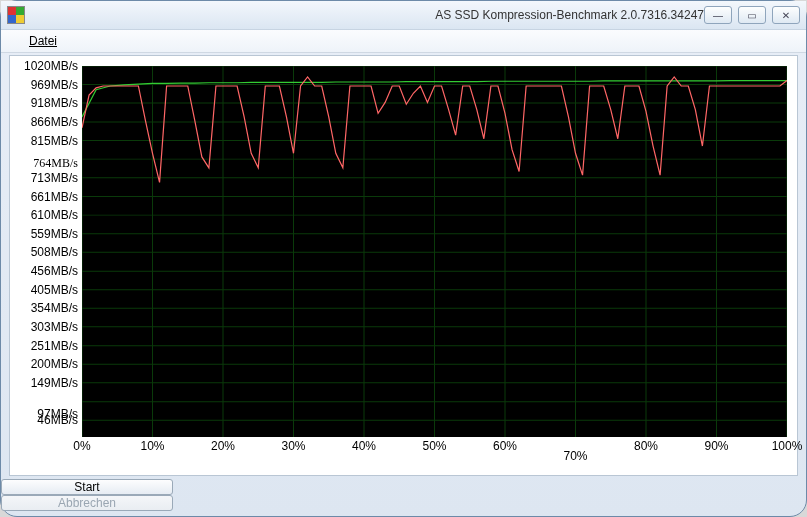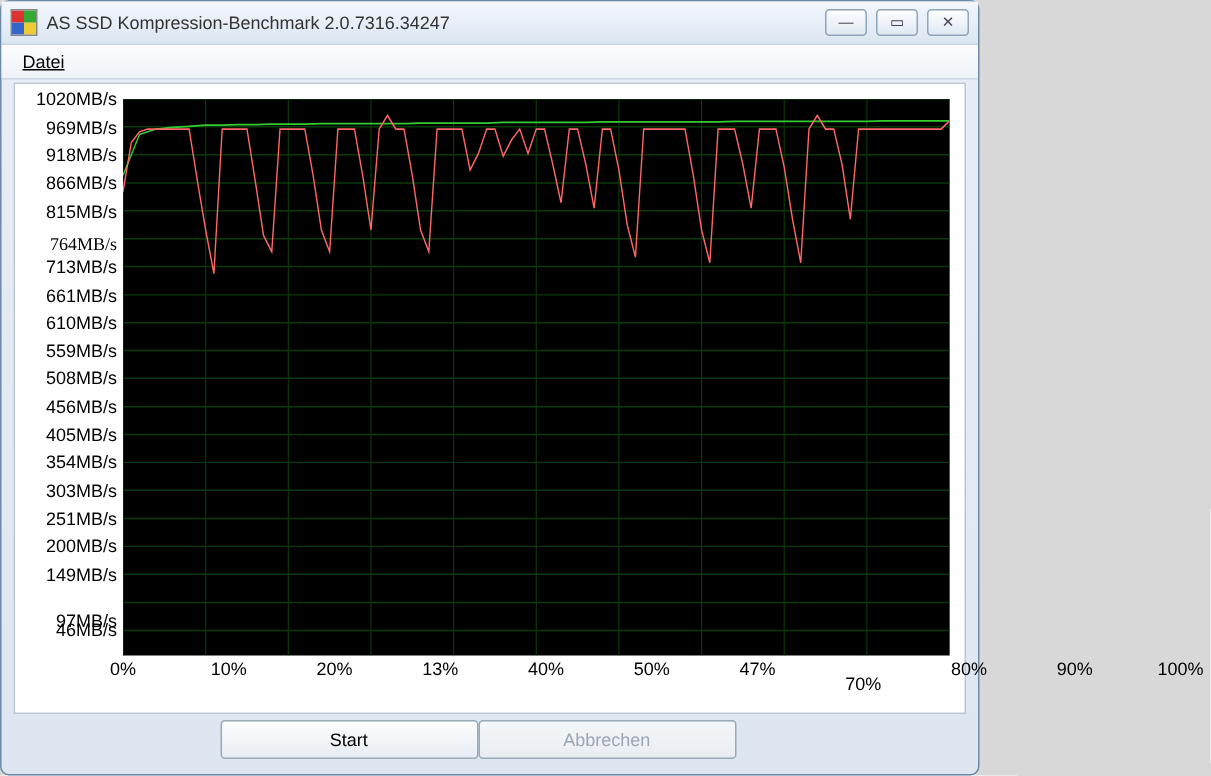--- a/index.html
+++ b/index.html
@@ -5,27 +5,28 @@
   body {
     margin: 0;
     font-family: "Segoe UI", Tahoma, sans-serif;
     font-size: 12px;
     background: #d8d8d8;
     width: 807px;
     height: 517px;
     overflow: hidden;
   }
   .window {
-    width: 653px;
+    width: 807px;
     height: 517px;
     background: linear-gradient(#e8eef7, #dde6f1);
     border: 1px solid #6d8aa8;
     box-sizing: border-box;
     position: relative;
-    border-radius: 6px;
+    border-radius: 17px;
+    text-align: right;
   }
   .titlebar {
     height: 28px;
     display: flex;
     align-items: center;
     padding: 0 6px;
     background: linear-gradient(#f3f7fc, #dbe6f2);
     border-bottom: 1px solid #c7d4e2;
   }
   .titlebar .app-icon {
@@ -44,21 +45,21 @@
     border: 1px solid #8fa5bc;
     background: linear-gradient(#fdfefe,#dfe9f3);
     border-radius: 3px;
     display:flex;align-items:center;justify-content:center;
     font-size:10px;color:#445;
     cursor: default;
   }
   .menubar {
     height: 22px;
     background: linear-gradient(#fbfcfe,#eef3f9);
-    padding: 0 6px;
+    padding: 0 20px;
     display:flex;align-items:center;
     border-bottom:1px solid #cfd8e3;
     text-decoration:underline;
   }
   .menu-item { padding: 2px 8px; }
   .content {
     position: absolute;
     left: 8px; right: 8px;
     top: 54px; bottom: 40px;
     background: #fff;
@@ -96,21 +97,21 @@
     padding:3px 6px 3px 6px;
     line-height:1.25;
     font-family:"Segoe UI",sans-serif;
   }
   .legend .swatch {
     display:inline-block;width:20px;border-top:1px solid;
     vertical-align: middle; margin-right:4px;
   }
   .button-row {
     position:absolute; left:0; right:16px; bottom:6px;
-    height:30px; display:flex; justify-content:center; 
+    height:30px; display:flex; justify-content:center; flex-direction:column;
   }
   .btn {
     width:170px; height:24px;
     border:1px solid #9aa9b8;
     background:linear-gradient(#fdfdfe,#e6ecf3);
     border-radius:3px;
     font-size:12px;
     display:flex;align-items:center;justify-content:center;
   }
   .btn.disabled { color:#9aa6b2; background:linear-gradient(#f4f6f9,#e9edf2); }
@@ -200,24 +201,24 @@
             <line x1="630" x2="630" y1="0" y2="380" stroke="#0a3a0a" stroke-width="1"></line>
             <line x1="700" x2="700" y1="0" y2="380" stroke="#0a3a0a" stroke-width="1"></line>
             <path d="M0 52.15686274509801 L14 24.21568627450978 L28 20.49019607843138 L42 19.372549019607845 L56 18.627450980392155 L70 17.882352941176464 L84 17.882352941176464 L98.00000000000001 17.50980392156862 L112 17.50980392156862 L126 17.137254901960773 L140 17.137254901960773 L154 17.137254901960773 L168 16.764705882352928 L182 16.764705882352928 L196.00000000000003 16.764705882352928 L210 16.764705882352928 L224 16.764705882352928 L238.00000000000003 16.764705882352928 L252 16.392156862745082 L266 16.392156862745082 L280 16.392156862745082 L294 16.392156862745082 L308 16.392156862745082 L322 16.019607843137237 L336 16.019607843137237 L350 16.019607843137237 L364 16.019607843137237 L378 16.019607843137237 L392.00000000000006 16.019607843137237 L406 15.647058823529392 L420 15.647058823529392 L434 15.647058823529392 L448 15.647058823529392 L462 15.647058823529392 L476.00000000000006 15.647058823529392 L489.99999999999994 15.647058823529392 L504 15.647058823529392 L518 15.274509803921546 L532 15.274509803921546 L546 15.274509803921546 L560 15.274509803921546 L574 15.274509803921546 L588 15.274509803921546 L602 15.274509803921546 L616 15.274509803921546 L630 15.274509803921546 L644 14.901960784313701 L658 14.901960784313701 L672 14.901960784313701 L686 14.901960784313701 L700 14.901960784313701 " fill="none" stroke="#33cc33" stroke-width="1.2"></path>
             <path d="M0 63.333333333333314 L7 29.80392156862746 L14 22.35294117647061 L21 20.49019607843138 L28 20.49019607843138 L35 20.49019607843138 L42 20.49019607843138 L49.00000000000001 20.49019607843138 L56 20.49019607843138 L63 55.882352941176464 L70 89.41176470588238 L77 119.21568627450978 L84 20.49019607843138 L91 20.49019607843138 L98.00000000000001 20.49019607843138 L105 20.49019607843138 L112 55.882352941176464 L119.00000000000001 93.13725490196077 L126 104.31372549019608 L133 20.49019607843138 L140 20.49019607843138 L147 20.49019607843138 L154 20.49019607843138 L161 52.15686274509801 L168 89.41176470588238 L175 104.31372549019608 L182 20.49019607843138 L189 20.49019607843138 L196.00000000000003 20.49019607843138 L203 52.15686274509801 L210 89.41176470588238 L217 20.49019607843138 L224 11.176470588235304 L231 20.49019607843138 L238.00000000000003 20.49019607843138 L244.99999999999997 52.15686274509801 L252 89.41176470588238 L259 104.31372549019608 L266 20.49019607843138 L273 20.49019607843138 L280 20.49019607843138 L287 20.49019607843138 L294 48.43137254901961 L301 37.25490196078431 L308 20.49019607843138 L315 20.49019607843138 L322 39.117647058823536 L329 27.941176470588232 L336 20.49019607843138 L343 37.25490196078431 L350 20.49019607843138 L357 20.49019607843138 L364 44.70588235294116 L371 70.78431372549022 L378 20.49019607843138 L385.00000000000006 20.49019607843138 L392.00000000000006 44.70588235294116 L398.99999999999994 74.50980392156862 L406 20.49019607843138 L413 20.49019607843138 L420 48.43137254901961 L427 85.68627450980392 L434 108.03921568627453 L441 20.49019607843138 L448 20.49019607843138 L455 20.49019607843138 L462 20.49019607843138 L469 20.49019607843138 L476.00000000000006 20.49019607843138 L482.99999999999994 52.15686274509801 L489.99999999999994 89.41176470588238 L497 111.76470588235293 L504 20.49019607843138 L511 20.49019607843138 L518 20.49019607843138 L525 44.70588235294116 L532 74.50980392156862 L539 20.49019607843138 L546 20.49019607843138 L553 20.49019607843138 L560 46.56862745098039 L567 81.96078431372547 L574 111.76470588235293 L581 20.49019607843138 L588 11.176470588235304 L595 20.49019607843138 L602 20.49019607843138 L609 44.70588235294116 L616 81.96078431372547 L623 20.49019607843138 L630 20.49019607843138 L637 20.49019607843138 L644 20.49019607843138 L651 20.49019607843138 L658 20.49019607843138 L665 20.49019607843138 L672 20.49019607843138 L679 20.49019607843138 L686 20.49019607843138 L693 20.49019607843138 L700 14.901960784313701 " fill="none" stroke="#ff6666" stroke-width="1.2"></path>
           </svg>
       </div>
       <div class="x-axis" id="x-axis">
           <div class="x-label" style="left: 0px;">0%</div>
           <div class="x-label" style="left: 70.5px;">10%</div>
           <div class="x-label" style="left: 141px;">20%</div>
-          <div class="x-label" style="left: 211.5px;">13%</div>
+          <div class="x-label" style="left: 211.5px;">30%</div>
           <div class="x-label" style="left: 282px;">40%</div>
           <div class="x-label" style="left: 352.5px;">50%</div>
-          <div class="x-label" style="left: 423px;">47%</div>
+          <div class="x-label" style="left: 423px;">60%</div>
           <div class="x-label" style="left: 493.5px; margin-top: 10px;">70%</div>
           <div class="x-label" style="left: 564px;">80%</div>
           <div class="x-label" style="left: 634.5px;">90%</div>
           <div class="x-label" style="left: 705px;">100%</div>
         </div>
     </div>
   </div>
 
   <div class="button-row">
     <div class="btn">Start</div>

